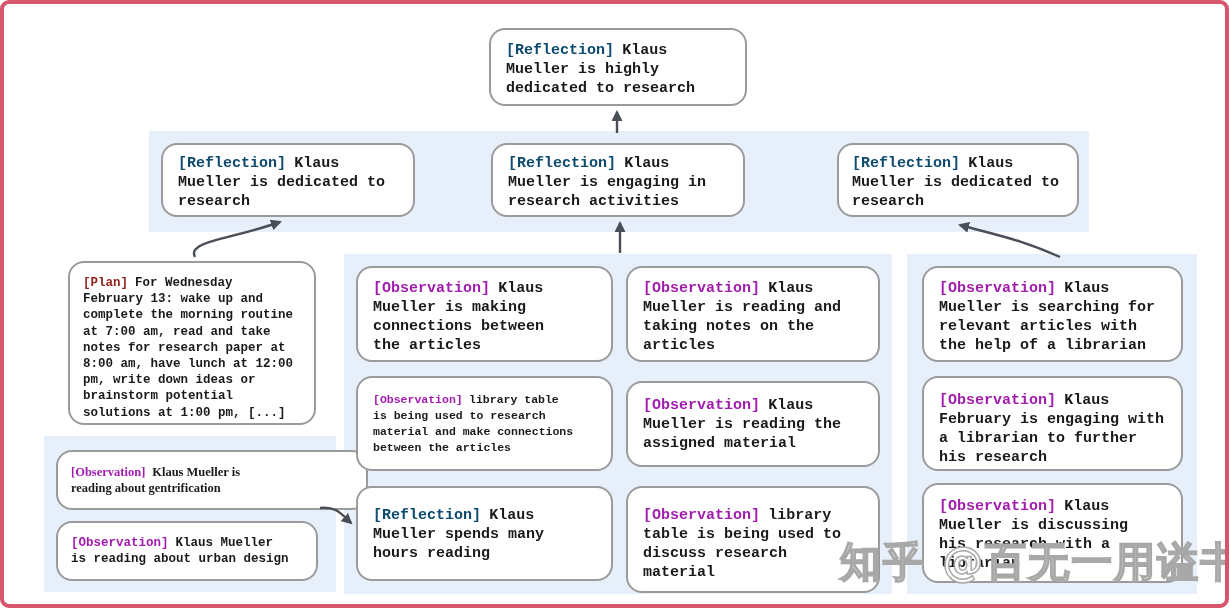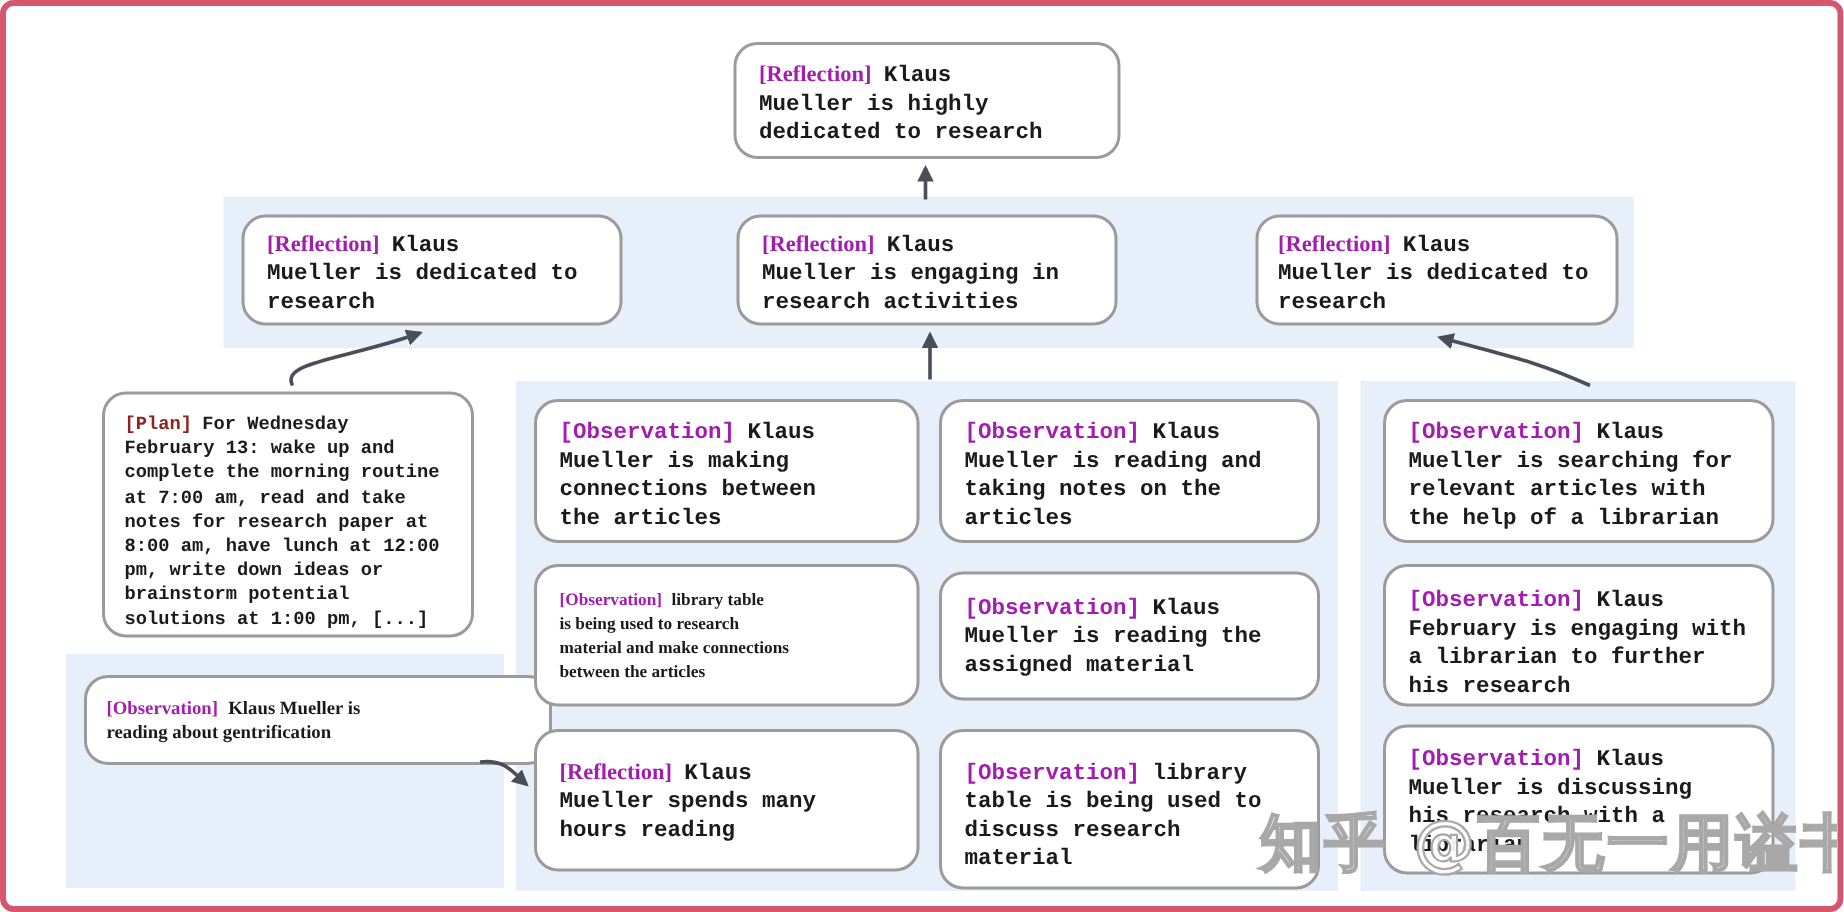--- a/index.html
+++ b/index.html
@@ -11,23 +11,23 @@
     font-weight:bold; color:#1a1a1a;
   }
   .panel { position:absolute; background:#e6effa; }
   .node {
     position:absolute; background:#ffffff; border:2.5px solid #9b9b9b;
     border-radius:16px; box-sizing:border-box; white-space:pre-line;
     overflow:hidden; z-index:2;
   }
   .fs-lg { font-size:15px; line-height:19px; padding:11px 10px 6px 15px; }
   .fs-md { font-size:12.5px; line-height:16.2px; padding:12px 11px 6px 13px; }
-  .fs-sm { font-size:11.5px; line-height:16px; padding:14px 10px 8px 15px;font-family:Liberation Serif, serif; }
+  .fs-sm { font-size:11.5px; line-height:16px; padding:14px 10px 8px 15px; }
   .tag { margin-right:0.55em; }
-  .tag.reflection { color:#a21caf;font-family:Liberation Serif, serif; }
+  .tag.reflection { color:#0c4a6e; }
   .tag.observation { color:#a21caf; }
   .tag.plan { color:#8e241f; }
   #arrows { position:absolute; left:0; top:0; z-index:5; pointer-events:none; }
   #watermark {
     position:absolute; left:836px; top:531px; z-index:10;
     font-family:"DejaVu Sans",sans-serif; font-weight:bold;
     font-size:41px; letter-spacing:2px; color:rgba(255,255,255,0.92);
     -webkit-text-stroke:1.5px #a8a8a8; text-stroke:1.5px #a8a8a8;
     white-space:nowrap;
   }
@@ -61,20 +61,22 @@
 complete the morning routine
 at 7:00 am, read and take
 notes for research paper at
 8:00 am, have lunch at 12:00
 pm, write down ideas or
 brainstorm potential
 solutions at 1:00 pm, [...]</span></div>
 
   <div class="node fs-md" style="left:52px; top:446px; width:312px; height:60px;font-family:Liberation Serif, serif;"><span class="tag observation">[Observation]</span><span>Klaus Mueller is
 reading about gentrification</span></div>
+  <div class="node fs-md" style="left:52px; top:517px; width:262px; height:60px;"><span class="tag observation">[Observation]</span><span>Klaus Mueller
+is reading about urban design</span></div>
 
   <div class="node fs-lg" style="left:352px; top:262px; width:257px; height:96px;"><span class="tag observation">[Observation]</span><span>Klaus
 Mueller is making
 connections between
 the articles</span></div>
   <div class="node fs-lg" style="left:622px; top:262px; width:254px; height:96px;"><span class="tag observation">[Observation]</span><span>Klaus
 Mueller is reading and
 taking notes on the
 articles</span></div>
   <div class="node fs-sm" style="left:352px; top:372px; width:257px; height:95px;"><span class="tag observation">[Observation]</span><span>library table

